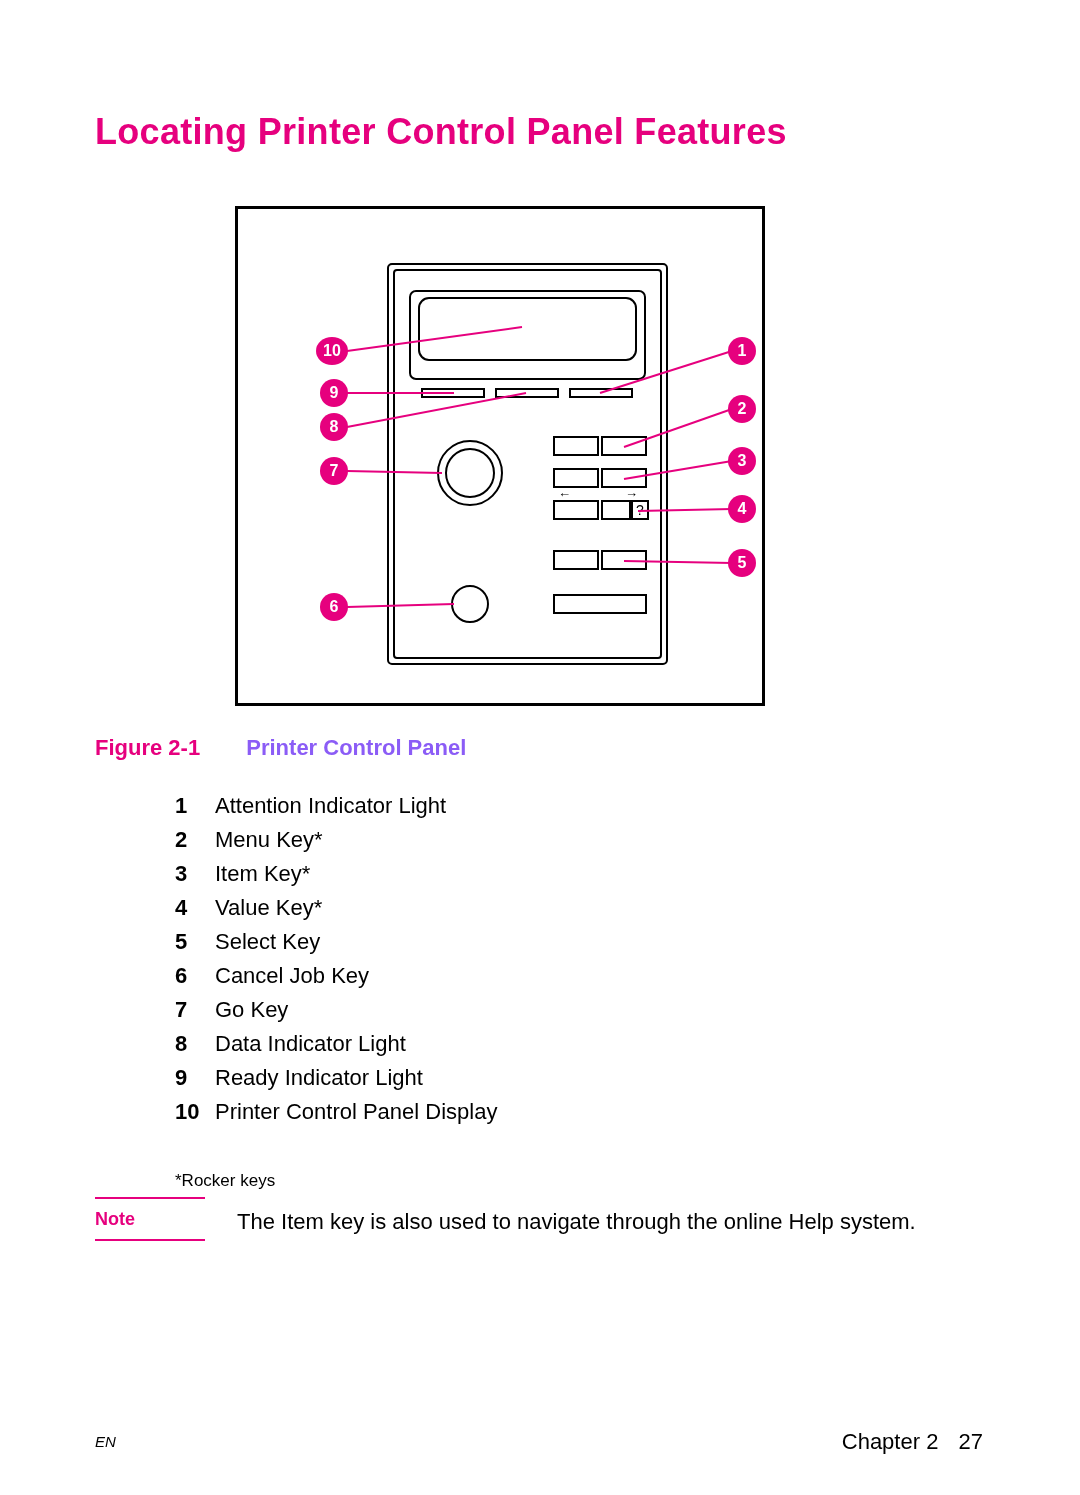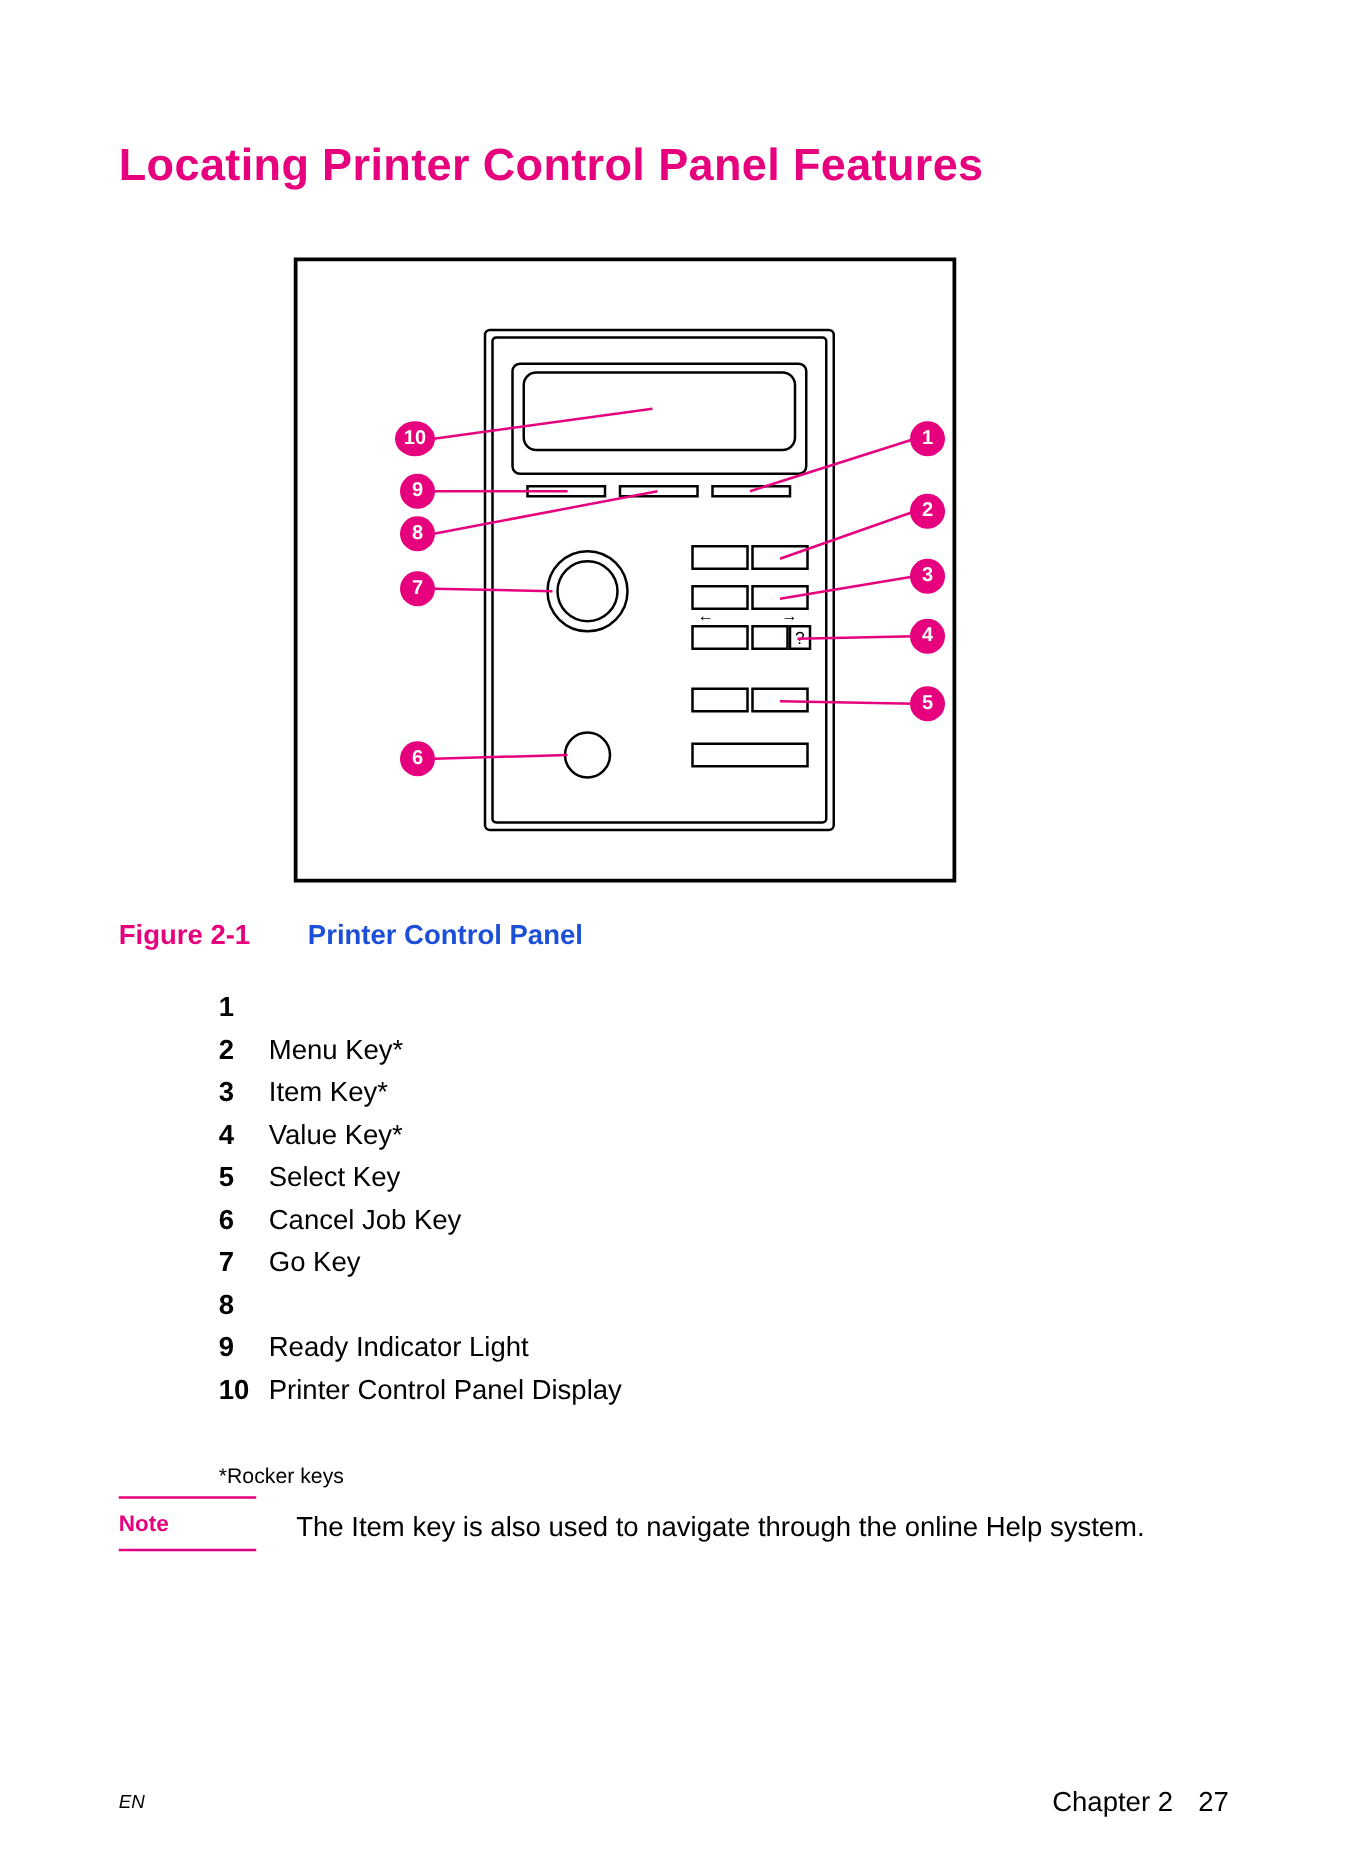--- a/index.html
+++ b/index.html
@@ -7,21 +7,21 @@
   .page{position:absolute;left:0;top:0;width:1080px;height:1495px;margin-top:41px;}
   .title{position:absolute;left:95px;top:70px;font-size:36px;font-weight:bold;color:#e6007e;letter-spacing:.3px;}
   .figure-box{position:absolute;left:235px;top:165px;width:530px;height:500px;border:3px solid #000;box-sizing:border-box;}
   .figure-box svg{position:absolute;left:0;top:0;}
   .callout{position:absolute;width:28px;height:28px;border-radius:50%;background:#e6007e;color:#fff;font-size:16px;font-weight:bold;display:flex;align-items:center;justify-content:center;}
   .callout.wide{width:32px;}
   .leader{position:absolute;pointer-events:none;}
 
   .caption-row{position:absolute;left:95px;top:694px;font-size:22px;font-weight:bold;}
   .caption-row .figlabel{color:#e6007e;margin-right:40px;}
-  .caption-row .figtitle{color:#1d4ed8;}
+  .caption-row .figtitle{color:#8b5cf6;}
 
   .legend{position:absolute;left:175px;top:748px;font-size:22px;line-height:34px;}
   .legend .row{display:flex;}
   .legend .num{width:40px;font-weight:bold;text-align:left;}
   .legend .lbl{}
   .footnote{position:absolute;left:175px;top:1130px;font-size:17px;}
 
   .note-label{position:absolute;left:95px;top:1168px;font-size:18px;font-weight:bold;color:#e6007e;}
   .note-rule{position:absolute;left:95px;width:110px;height:2px;background:#e6007e;}
   .note-rule.top{top:1156px;}
@@ -111,20 +111,21 @@
   </div>
 
   <div class="caption-row">
     <span class="figlabel">Figure 2-1</span>
     <span class="figtitle">Printer Control Panel</span>
   </div>
 
   <div class="legend">
     <div class="row">
         <span class="num">1</span>
+        <span class="lbl">Attention Indicator Light</span>
       </div>
     <div class="row">
         <span class="num">2</span>
         <span class="lbl">Menu Key*</span>
       </div>
     <div class="row">
         <span class="num">3</span>
         <span class="lbl">Item Key*</span>
       </div>
     <div class="row">
@@ -138,20 +139,21 @@
     <div class="row">
         <span class="num">6</span>
         <span class="lbl">Cancel Job Key</span>
       </div>
     <div class="row">
         <span class="num">7</span>
         <span class="lbl">Go Key</span>
       </div>
     <div class="row">
         <span class="num">8</span>
+        <span class="lbl">Data Indicator Light</span>
       </div>
     <div class="row">
         <span class="num">9</span>
         <span class="lbl">Ready Indicator Light</span>
       </div>
     <div class="row">
         <span class="num">10</span>
         <span class="lbl">Printer Control Panel Display</span>
       </div>
   </div>

